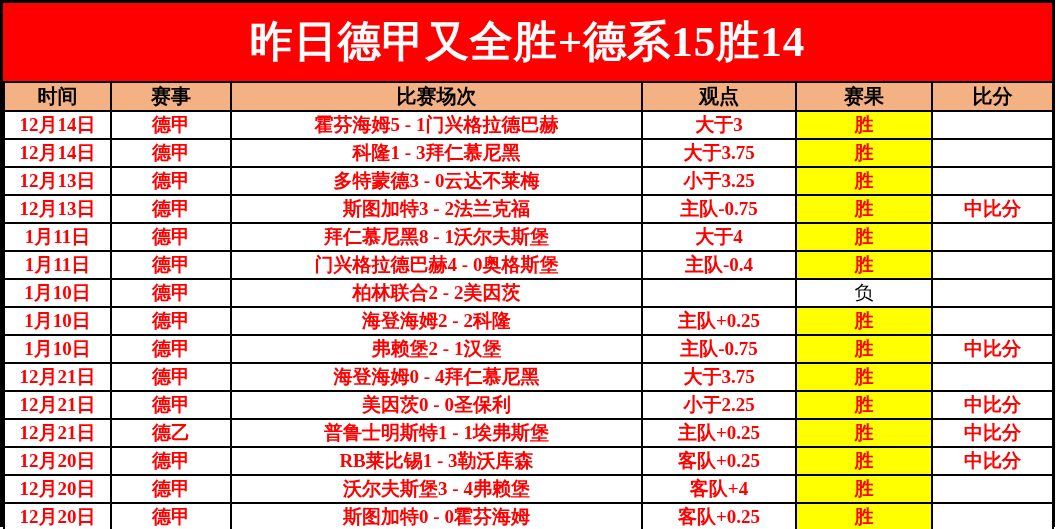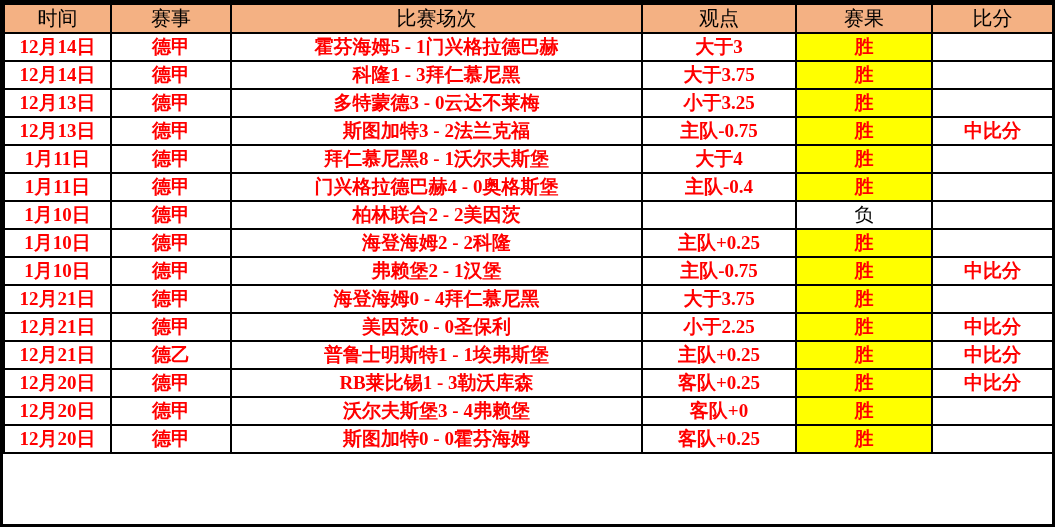--- a/index.html
+++ b/index.html
@@ -44,36 +44,39 @@
     text-align:center;
     vertical-align:middle;
     padding:0;
     overflow:hidden;
     white-space:nowrap;
   }
   thead tr { height:28px; }
   th {
     background:var(--header-bg);
     color:#000000;
-    font-weight:normal;
+    font-weight:bold;
     font-size:20px;
   }
   td {
     color:var(--text-red);
     font-weight:bold;
     font-size:19px;
     background:#ffffff;
   }
   td.result-win  { background:var(--win-bg); }
   td.result-loss { background:#ffffff; color:#000000; font-weight:normal; }
 </style>
 </head>
 <body>
 
 <div class="sheet">
+  <div class="banner">
+    <div class="title">昨日德甲又全胜+德系15胜14</div>
+  </div>
   <table class="results-table">
     <colgroup>
       <col style="width:107px">
       <col style="width:120px">
       <col style="width:411px">
       <col style="width:154px">
       <col style="width:136px">
       <col style="width:121px">
     </colgroup>
     <thead>
@@ -188,21 +191,21 @@
           <td>德甲</td>
           <td>RB莱比锡1 - 3勒沃库森</td>
           <td>客队+0.25</td>
           <td class="result-win">胜</td>
           <td>中比分</td>
         </tr>
         <tr>
           <td>12月20日</td>
           <td>德甲</td>
           <td>沃尔夫斯堡3 - 4弗赖堡</td>
-          <td>客队+0</td>
+          <td>客队+4</td>
           <td class="result-win">胜</td>
           <td></td>
         </tr>
         <tr>
           <td>12月20日</td>
           <td>德甲</td>
           <td>斯图加特0 - 0霍芬海姆</td>
           <td>客队+0.25</td>
           <td class="result-win">胜</td>
           <td></td>

